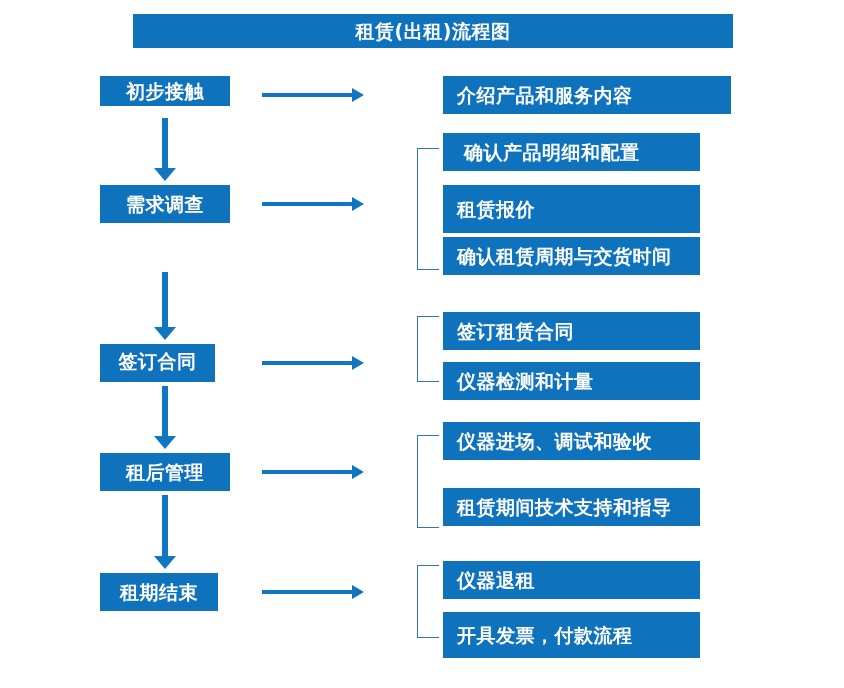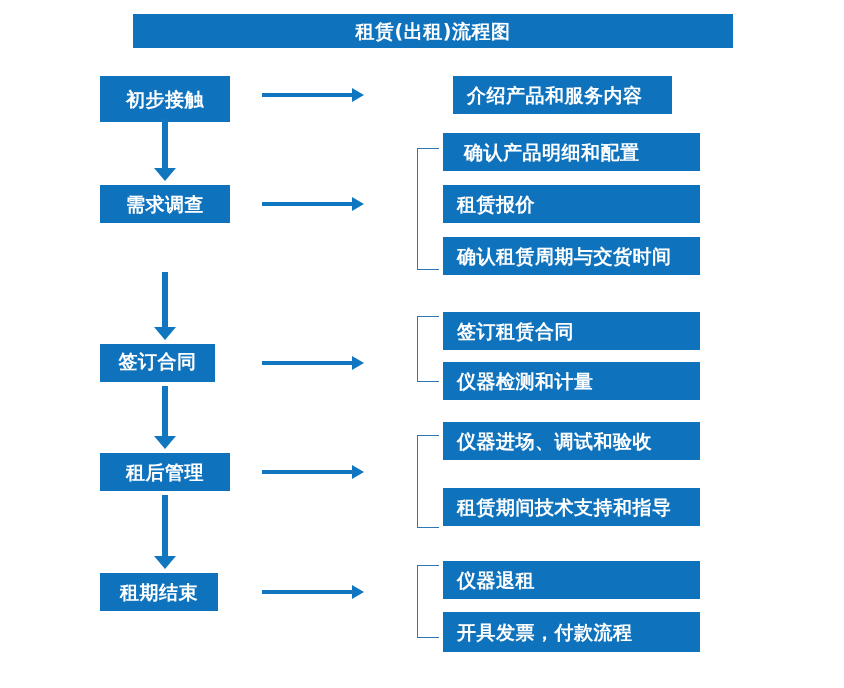--- a/index.html
+++ b/index.html
@@ -94,21 +94,21 @@
     box-sizing: border-box;
   }
 </style>
 </head>
 <body>
 
 <div id="canvas">
 
   <div class="box title-box" style="left:98px; top:14px; width:600px; height:34px;margin-left:35px;">租赁(出租)流程图</div>
 
-  <div class="box stage-box" style="left:100px; top:76px; width:130px; height:46px;">初步接触</div>
+  <div class="box stage-box" style="left:100px; top:76px; width:130px; height:30px;">初步接触</div>
 
   <div class="box stage-box" style="left:100px; top:185px; width:130px; height:38px;">需求调查</div>
 
   <div class="box stage-box" style="left:100px; top:344px; width:115px; height:38px;font-family:Liberation Mono, monospace;">签订合同</div>
 
   <div class="box stage-box" style="left:100px; top:453px; width:130px; height:38px;text-align:right;">租后管理</div>
 
   <div class="box stage-box" style="left:100px; top:573px; width:118px; height:38px;">租期结束</div>
 
   <div class="v-arrow" style="left:154px; top:118px; height:63px;">
@@ -157,33 +157,33 @@
   </div>
 
   <div class="bracket" style="left:417px; top:148px; width:22px; height:122px;"></div>
 
   <div class="bracket" style="left:417px; top:316px; width:22px; height:66px;"></div>
 
   <div class="bracket" style="left:417px; top:435px; width:22px; height:93px;"></div>
 
   <div class="bracket" style="left:417px; top:565px; width:22px; height:73px;"></div>
 
-  <div class="box detail-box" style="left:453px; top:76px; width:219px; height:38px;font-family:Liberation Serif, serif;">介绍产品和服务内容</div>
+  <div class="box detail-box" style="left:443px; top:76px; width:288px; height:38px;font-family:Liberation Serif, serif;">介绍产品和服务内容</div>
 
   <div class="box detail-box" style="left:443px; top:133px; width:257px; height:38px;padding-left:21px;">确认产品明细和配置</div>
 
-  <div class="box detail-box" style="left:443px; top:185px; width:257px; height:38px;">租赁报价</div>
+  <div class="box detail-box" style="left:443px; top:185px; width:257px; height:48px;">租赁报价</div>
 
   <div class="box detail-box" style="left:443px; top:237px; width:257px; height:38px;">确认租赁周期与交货时间</div>
 
   <div class="box detail-box" style="left:443px; top:312px; width:257px; height:38px;">签订租赁合同</div>
 
   <div class="box detail-box" style="left:443px; top:362px; width:257px; height:38px;">仪器检测和计量</div>
 
   <div class="box detail-box" style="left:443px; top:488px; width:257px; height:38px;">租赁期间技术支持和指导</div>
 
   <div class="box detail-box" style="left:443px; top:422px; width:257px; height:38px;">仪器进场、调试和验收</div>
 
   <div class="box detail-box" style="left:443px; top:561px; width:257px; height:38px;">仪器退租</div>
 
-  <div class="box detail-box" style="left:443px; top:612px; width:257px; height:40px;">开具发票，付款流程</div>
+  <div class="box detail-box" style="left:443px; top:612px; width:257px; height:46px;">开具发票，付款流程</div>
 
 </div>
 
 </body></html>

